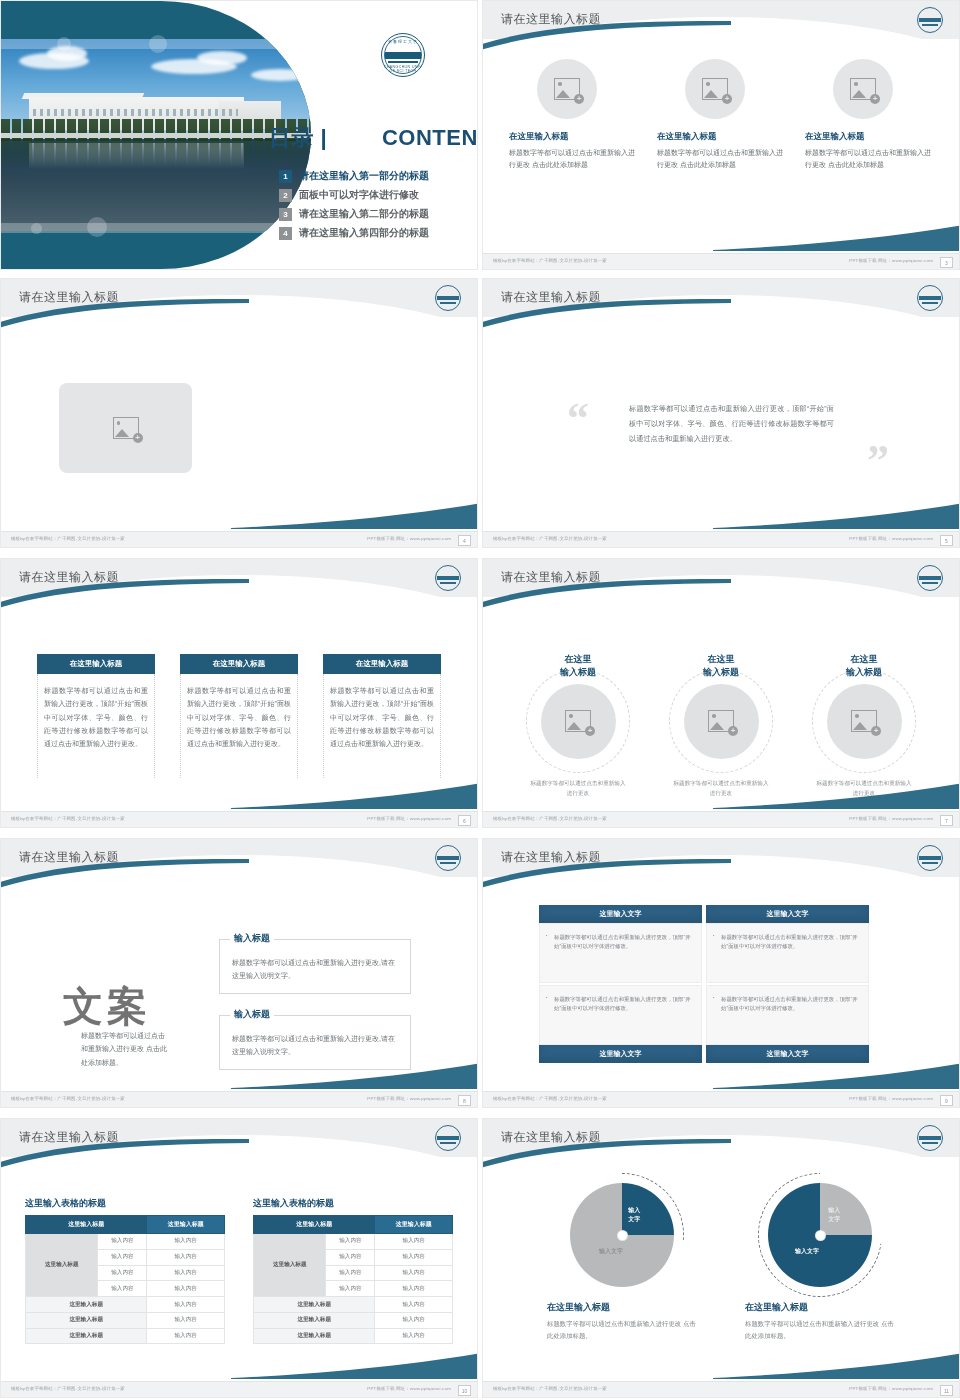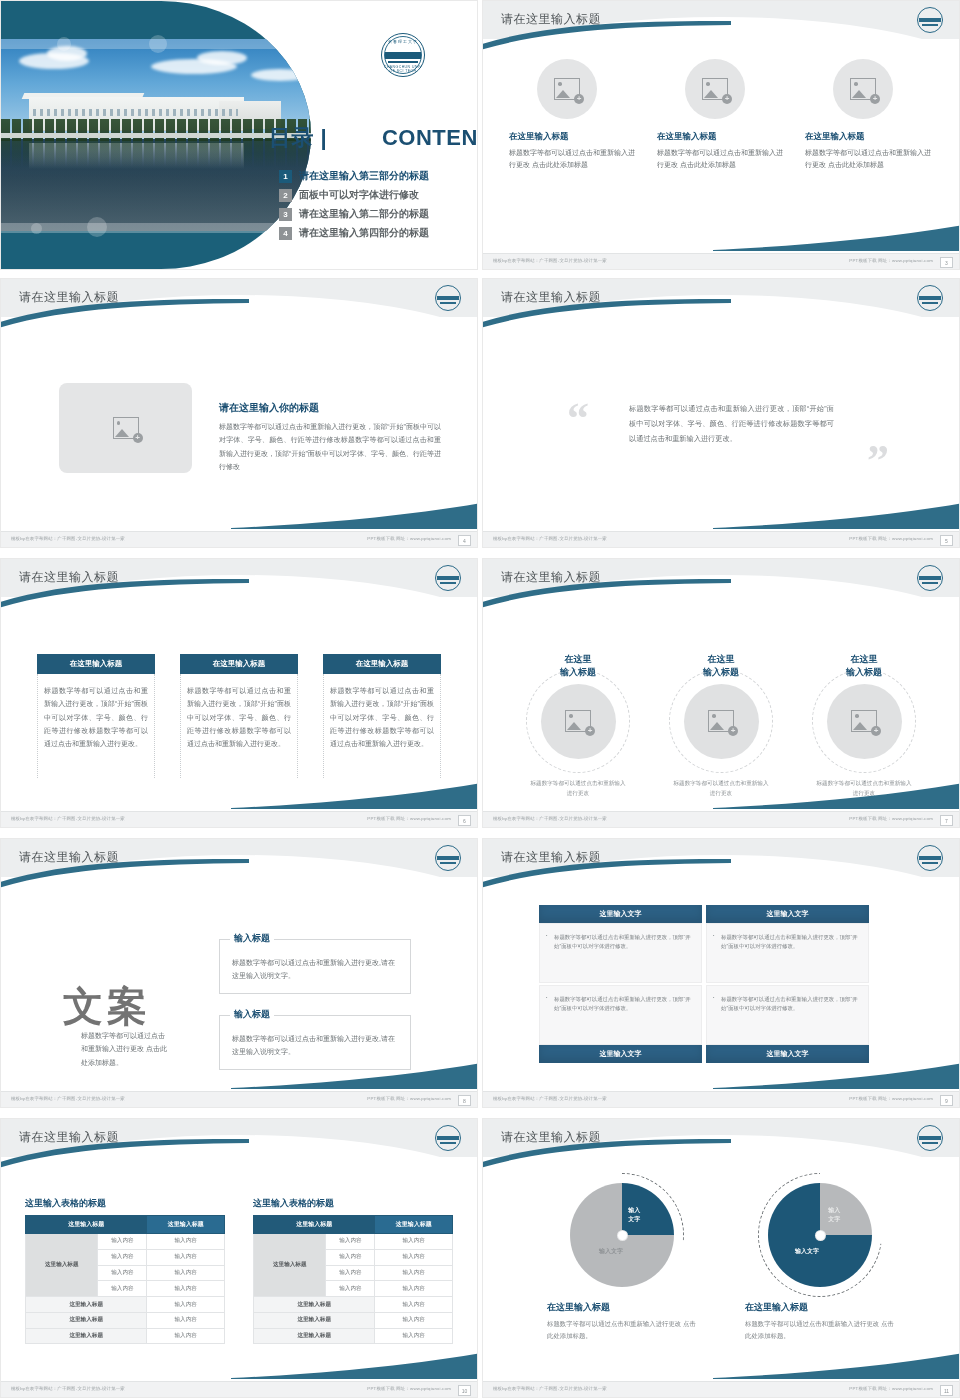--- a/index.html
+++ b/index.html
@@ -291,21 +291,21 @@
       <div class="arcTxt2">CHANGCHUN UNIV OF SCI TECH</div>
     </div>
 
     <div class="ts-title">
       <span>目录</span><span> | </span><span class="en">CONTENT</span>
     </div>
 
     <div class="toc">
       <div class="toc-row active">
         <span class="toc-num">1</span>
-        <span class="toc-txt">请在这里输入第三部分的标题</span>
+        <span class="toc-txt">请在这里输入第一部分的标题</span>
       </div>
       <div class="toc-row">
         <span class="toc-num">2</span>
         <span class="toc-txt">面板中可以对字体进行修改</span>
       </div>
       <div class="toc-row">
         <span class="toc-num">3</span>
         <span class="toc-txt">请在这里输入第二部分的标题</span>
       </div>
       <div class="toc-row">
@@ -400,24 +400,20 @@
         <div class="bar2"></div>
       </div>
 
     <div class="s3-img">
       <div class="ph-ic">
           <div class="fr"></div>
           <div class="sun"></div>
           <div class="mt"></div>
           <div class="plus">+</div>
         </div>
-    </div>
-    <div class="s3-tx">
-      <div class="s3-h">请在这里输入你的标题</div>
-      <div class="s3-p">标题数字等都可以通过点击和重新输入进行更改，顶部“开始”面板中可以对字体、字号、颜色、行距等进行修改标题数字等都可以通过点击和重新输入进行更改，顶部“开始”面板中可以对字体、字号、颜色、行距等进行修改</div>
     </div>
 
     <div class="swoosh-br">
       <svg width="250" height="26" viewBox="0 0 250 26">
           <path d="M250 0 C170 14 70 22 0 25 L0 26 L250 26 Z" fill="#2f6d88"></path>
         </svg>
     </div>
     <div class="ftr">
       <span class="ftr-l">模板by在表字帮网站：广千网图-文旦片党协-设计第一家</span>
       <span class="ftr-r">PPT模板下载  网址：www.pptqianxi.com</span>

